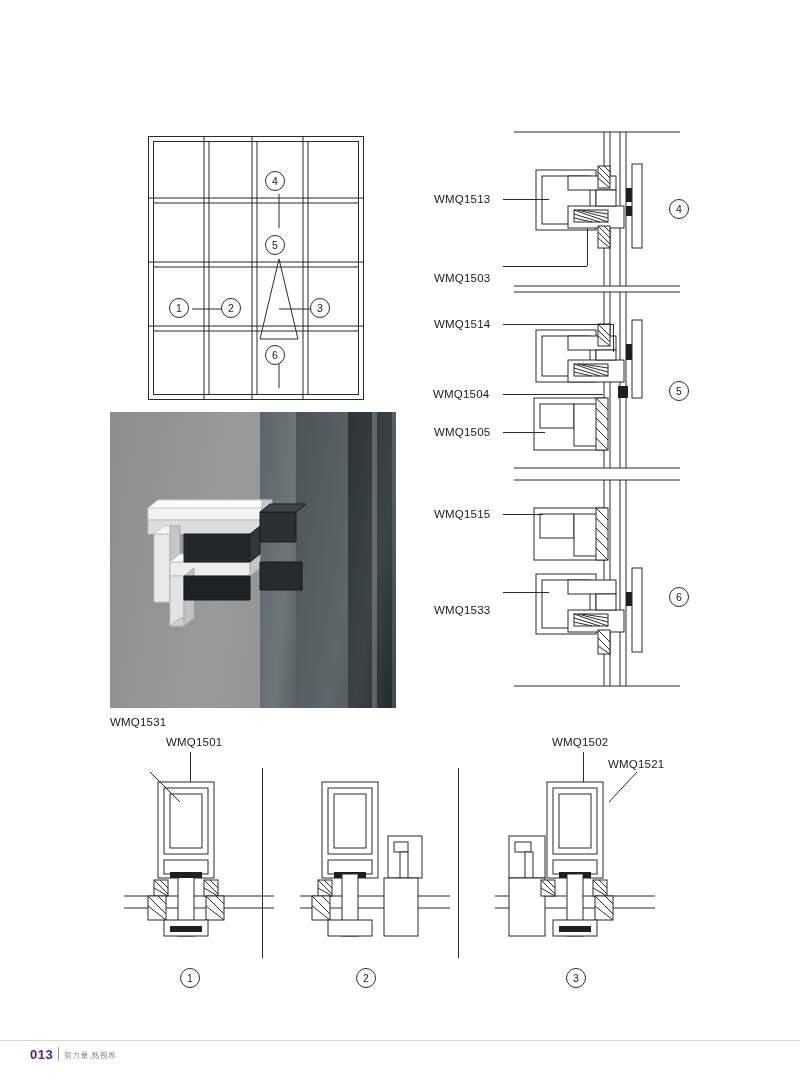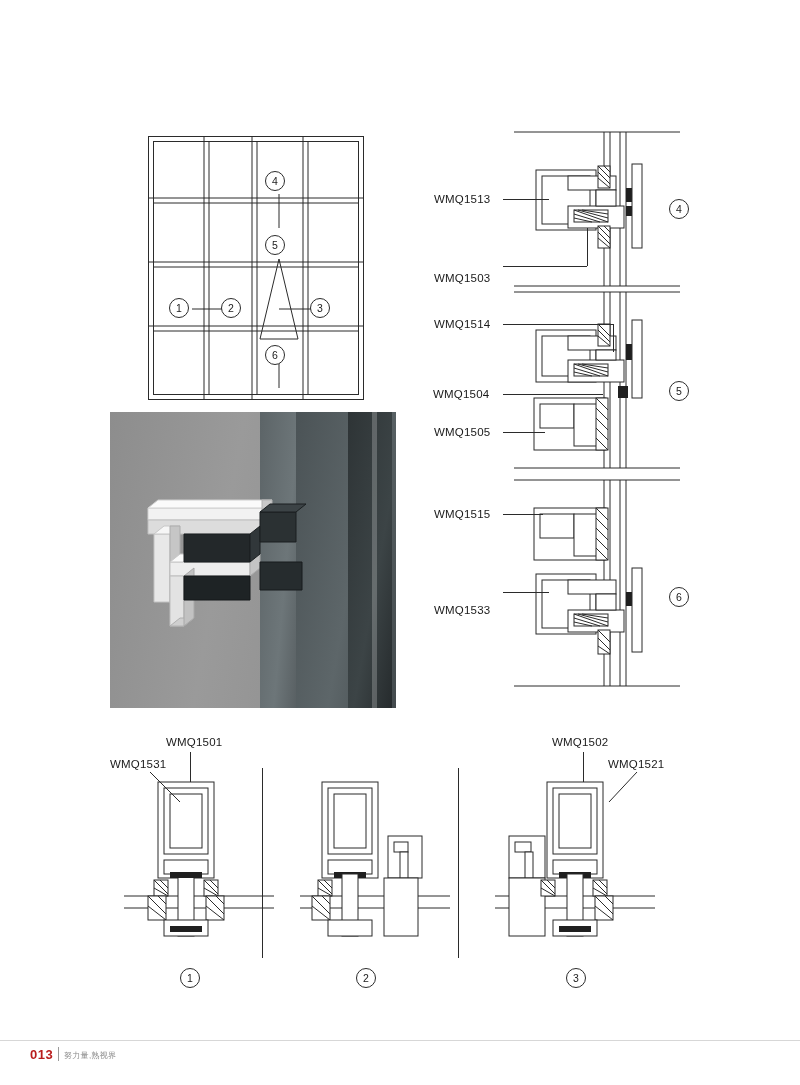--- a/index.html
+++ b/index.html
@@ -74,21 +74,21 @@
     position: absolute;
     left: 0; top: 1040px;
     width: 800px; height: 1px;
     background: #d7d7d7;
   }
   #pageno {
     position: absolute;
     left: 30px; top: 1047px;
     font-size: 13px;
     font-weight: bold;
-    color: #b91c1c;
+    color: #4c1d95;
     letter-spacing: 0.5px;
   }
   #footer-rule {
     position: absolute;
     left: 58px; top: 1047px;
     width: 1px; height: 14px;
     background: #9a9a9a;
   }
   #footer-text {
     position: absolute;
@@ -377,21 +377,21 @@
         <rect x="40" y="152" width="44" height="16"></rect>
         <rect x="46" y="158" width="32" height="6" fill="#1f1f1f" stroke="none"></rect>
       </g>
       <g fill="#1f1f1f">
         <rect x="46" y="104" width="32" height="6"></rect>
       </g>
     </svg>
   </div>
   <div class="lbl" style="left:166px; top:736px;text-align:right;">WMQ1501</div>
   <div class="leader v" style="left:190px; top:752px; height:30px;"></div>
-  <div class="lbl" style="left:110px; top:758px;">WMQ1531</div>
+  <div class="lbl" style="left:110px; top:716px;">WMQ1531</div>
   <div class="svgwrap" style="left:150px; top:770px;">
     <svg width="36" height="34" viewBox="0 0 36 34">
         <line x1="0" y1="2" x2="30" y2="32" stroke="#2b2b2b" stroke-width="1"></line>
       </svg>
   </div>
   <div class="circ" style="left:180px; top:968px;">1</div>
 
   <div class="leader v" style="left:262px; top:768px; height:190px;"></div>
 
   <div class="svgwrap" style="left:300px; top:768px;">

